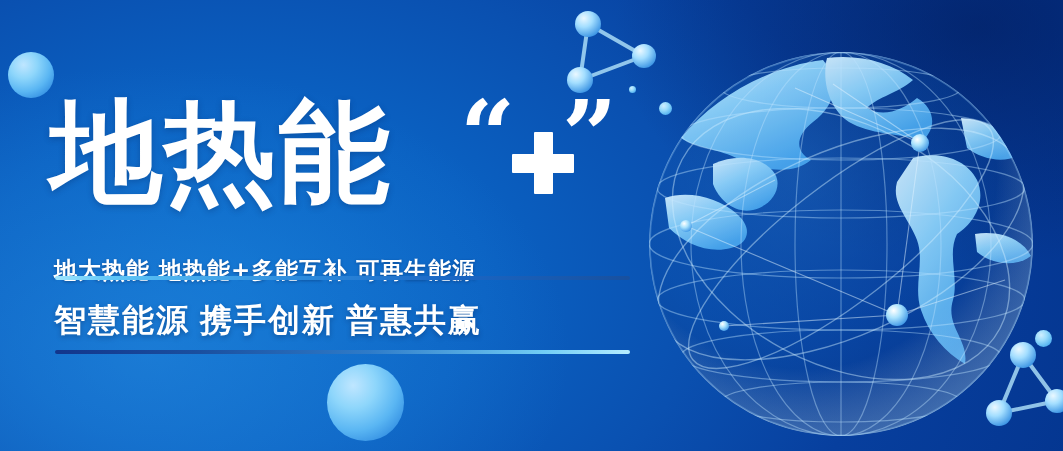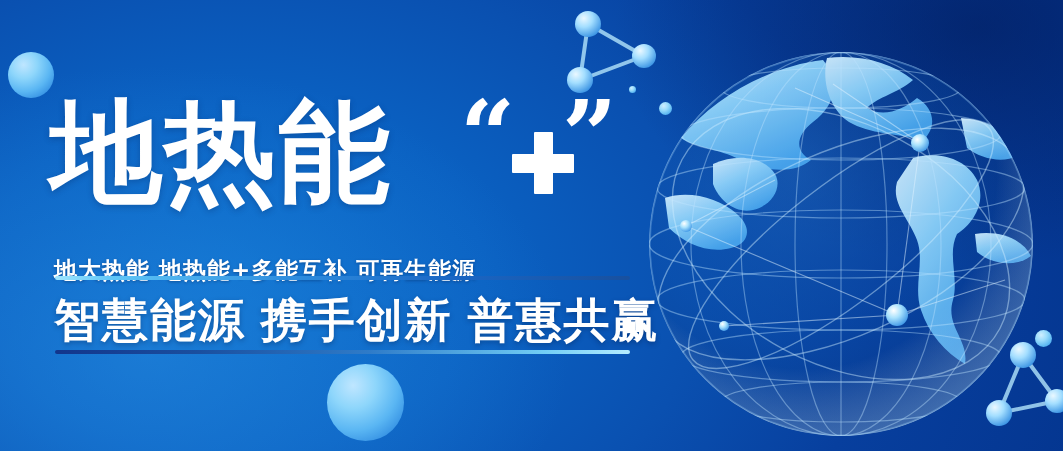--- a/index.html
+++ b/index.html
@@ -49,22 +49,22 @@
     font-family:"DejaVu Sans","Liberation Sans",sans-serif;
     text-shadow:0 1px 3px rgba(0,25,70,.4);margin-top:24px;}
 
   .rule{position:absolute;height:4px;border-radius:2px;}
   .rule-top{left:55px;top:276px;width:575px;
     background:linear-gradient(90deg,#9fe6ff 0%,#5fc6f7 10%,#2f8fe0 40%,#1a66c4 70%,#18509f 100%);}
   .rule-bot{left:55px;top:350px;width:575px;
     background:linear-gradient(90deg,#12358c 0%,#1a4f9f 25%,#2f7cc9 55%,#71cdf5 85%,#b5ecff 100%);}
 
   .sub2{position:absolute;left:54px;top:297px;color:#fff;font-weight:bold;
-    font-size:46px;line-height:46px;letter-spacing:2px;white-space:nowrap;
-    font-family:Liberation Sans, sans-serif;
+    font-size:32px;line-height:46px;letter-spacing:2px;white-space:nowrap;
+    font-family:Liberation Serif, serif;
     text-shadow:0 2px 5px rgba(0,25,70,.35);}
 
   
   .globe{position:absolute;left:645px;top:48px;width:392px;height:392px;}
   .globe svg{display:block;width:392px;height:392px;}
 
   
   .mol{position:absolute;}
   .mol svg{display:block;overflow:visible;}
 </style>

